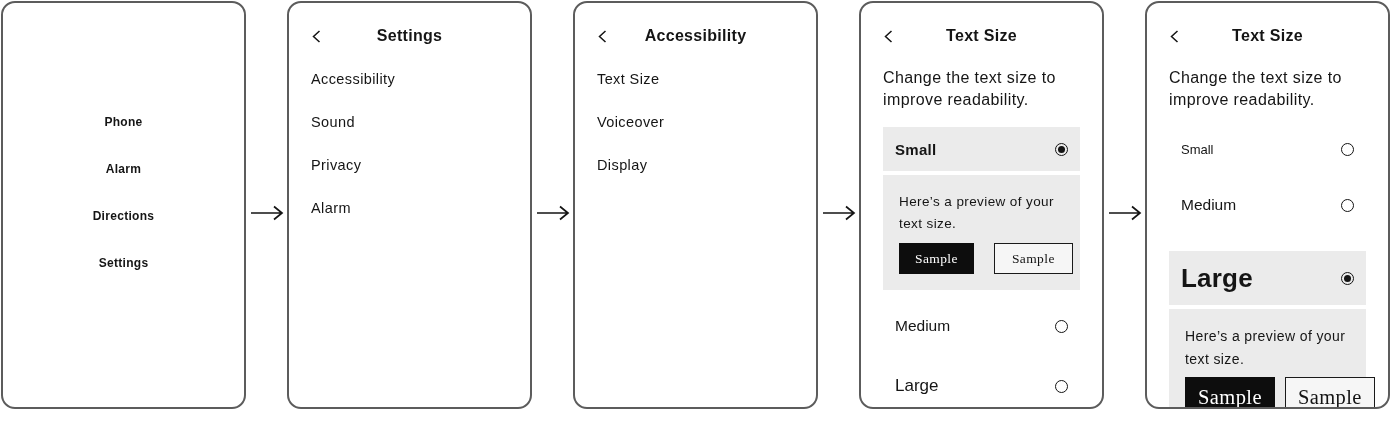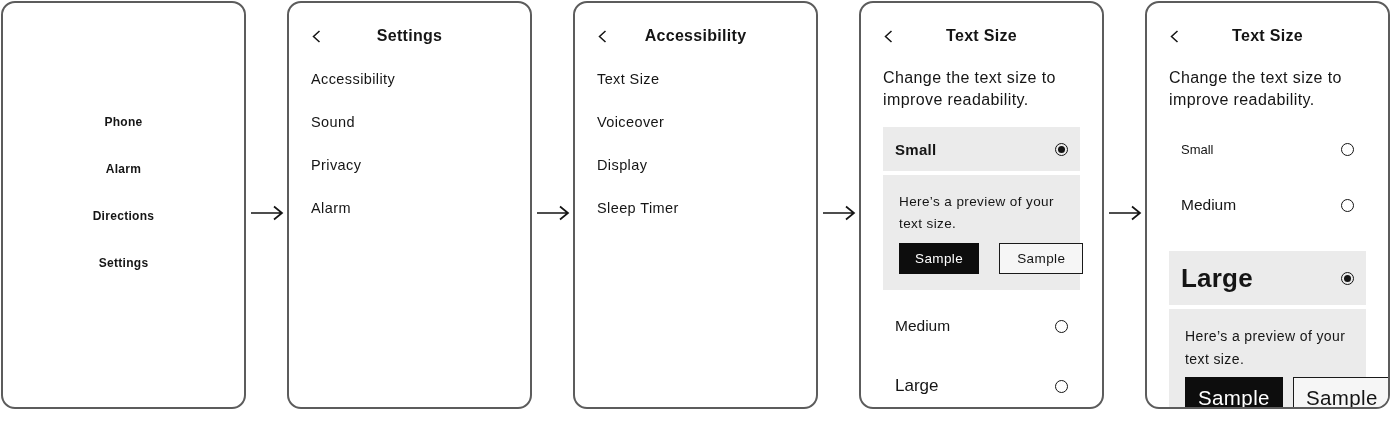--- a/index.html
+++ b/index.html
@@ -48,21 +48,21 @@
   }
   .option-row.highlight { background:#ebebeb; }
   .radio {
     width:13px; height:13px; border:1.5px solid #141414; border-radius:50%;
     display:flex; align-items:center; justify-content:center; flex:0 0 13px; cursor:pointer;
   }
   .radio.selected::after { content:""; width:7px; height:7px; border-radius:50%; background:#141414; }
 
   .preview-box { background:#ebebeb; padding:16px; margin-top:4px; }
   .preview-caption { font-size:13.5px; line-height:22px; letter-spacing:.4px; }
-  .sample-row { display:flex; align-items:flex-start; margin-top:8px; }
+  .sample-row { display:flex; align-items:flex-start; margin-top:8px;font-family:Liberation Serif, serif; }
   .btn { display:inline-flex; align-items:center; justify-content:center; letter-spacing:.4px; cursor:pointer; }
   .btn-primary { background:#0d0d0d; color:#ffffff; border:1.5px solid #0d0d0d; }
   .btn-secondary { background:#f6f6f6; color:#141414; border:1.5px solid #1a1a1a; }
 
   
   .s4 .options { margin-top:16px; }
   .s4 .opt-small  { font-size:15px; font-weight:700; letter-spacing:.3px; }
   .s4 .opt-medium { font-size:15.5px; margin-top:14px; }
   .s4 .opt-large  { font-size:17px; margin-top:16px; }
   .s4 .btn { font-size:13.5px; height:31px; }
@@ -129,21 +129,20 @@
         <svg width="9" height="13" viewBox="0 0 9 13">
           <path d="M7.5 1 L1.5 6.5 L7.5 12" fill="none" stroke="#141414" stroke-width="1.5"></path>
         </svg>
       </span>
       <span class="title">Accessibility</span>
     </div>
     <div class="menu">
       <div class="menu-item">Text Size</div>
       <div class="menu-item">Voiceover</div>
       <div class="menu-item">Display</div>
-      <div class="menu-item">Sleep Timer</div>
     </div>
   </div>
 
   <div class="arrow-gap">
     <svg width="34" height="16" viewBox="0 0 34 16">
       <path d="M1 8 H31 M24 1.5 L32 8 L24 14.5" fill="none" stroke="#141414" stroke-width="1.7"></path>
     </svg>
   </div>
 
   <div class="phone s4">

